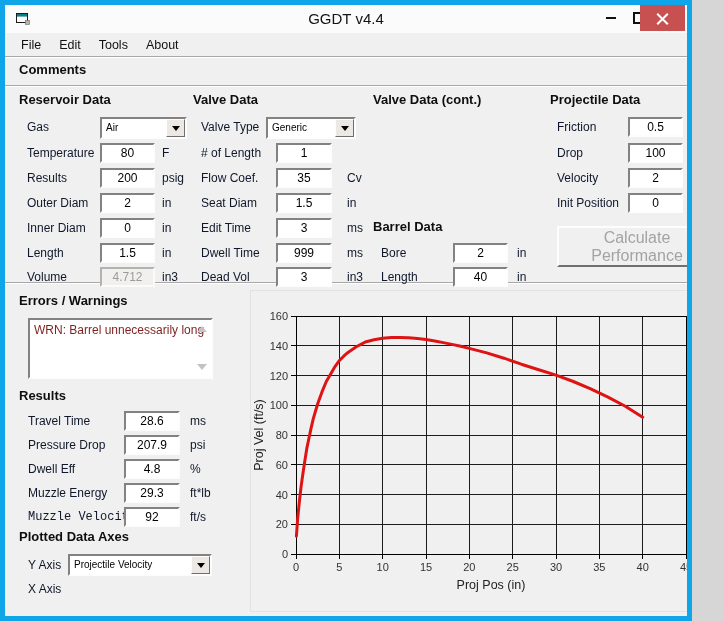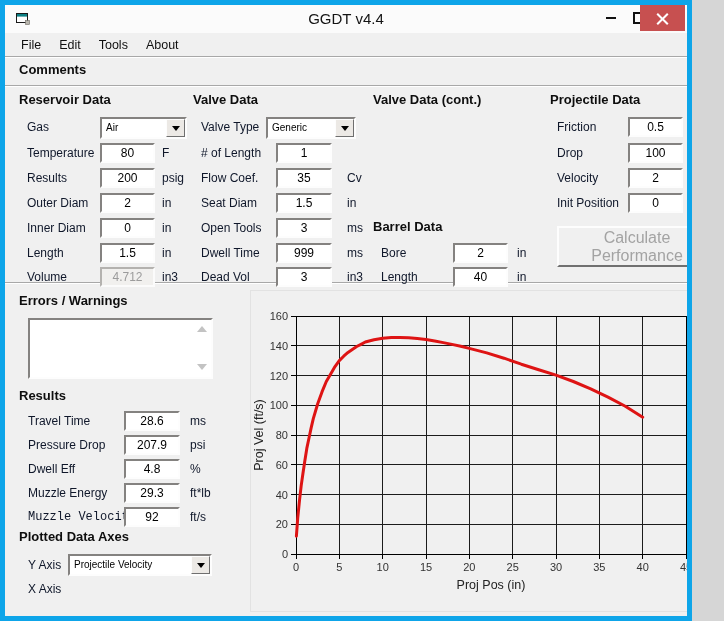--- a/index.html
+++ b/index.html
@@ -92,20 +92,21 @@
   <div class="heading" style="left:368px;top:87px">Valve Data (cont.)</div>
   <div class="heading" style="left:368px;top:214px">Barrel Data</div>
   <div class="heading" style="left:545px;top:87px">Projectile Data</div>
 
   <button class="btn3d" style="left:552px;top:221px;width:160px;height:41px" disabled="">Calculate Performance</button>
 
   <div class="sep" style="top:277px"></div>
 
   <div class="heading" style="left:14px;top:288px">Errors / Warnings</div>
   <div class="sunken errors-box" style="left:23px;top:313px;width:185px;height:61px">
+    <div class="warn-text">WRN: Barrel unnecessarily long</div>
     <span class="scroll-arrow up">
         <i></i>
       </span>
     <span class="scroll-arrow down">
         <i></i>
       </span>
   </div>
 
   <div class="heading" style="left:14px;top:383px">Results</div>
 
@@ -218,21 +219,21 @@
       </span>
     </div>
     <div class="f-label" style="left: 196px; top: 141px;"># of Length</div>
     <div class="f-box sunken" style="left: 271px; top: 138px; width: 56px;">1</div>
     <div class="f-label" style="left: 196px; top: 166px;">Flow Coef.</div>
     <div class="f-box sunken" style="left: 271px; top: 163px; width: 56px;">35</div>
     <div class="f-unit" style="left: 342px; top: 166px;">Cv</div>
     <div class="f-label" style="left: 196px; top: 191px;">Seat Diam</div>
     <div class="f-box sunken" style="left: 271px; top: 188px; width: 56px;">1.5</div>
     <div class="f-unit" style="left: 342px; top: 191px;">in</div>
-    <div class="f-label" style="left: 196px; top: 216px;">Open Tools</div>
+    <div class="f-label" style="left: 196px; top: 216px;">Edit Time</div>
     <div class="f-box sunken" style="left: 271px; top: 213px; width: 56px;">3</div>
     <div class="f-unit" style="left: 342px; top: 216px;">ms</div>
     <div class="f-label" style="left: 196px; top: 241px;">Dwell Time</div>
     <div class="f-box sunken" style="left: 271px; top: 238px; width: 56px;">999</div>
     <div class="f-unit" style="left: 342px; top: 241px;">ms</div>
     <div class="f-label" style="left: 196px; top: 265px;">Dead Vol</div>
     <div class="f-box sunken" style="left: 271px; top: 262px; width: 56px;">3</div>
     <div class="f-unit" style="left: 342px; top: 265px;">in3</div>
     <div class="f-label" style="left: 376px; top: 241px;">Bore</div>
     <div class="f-box sunken" style="left: 448px; top: 238px; width: 55px;">2</div>

